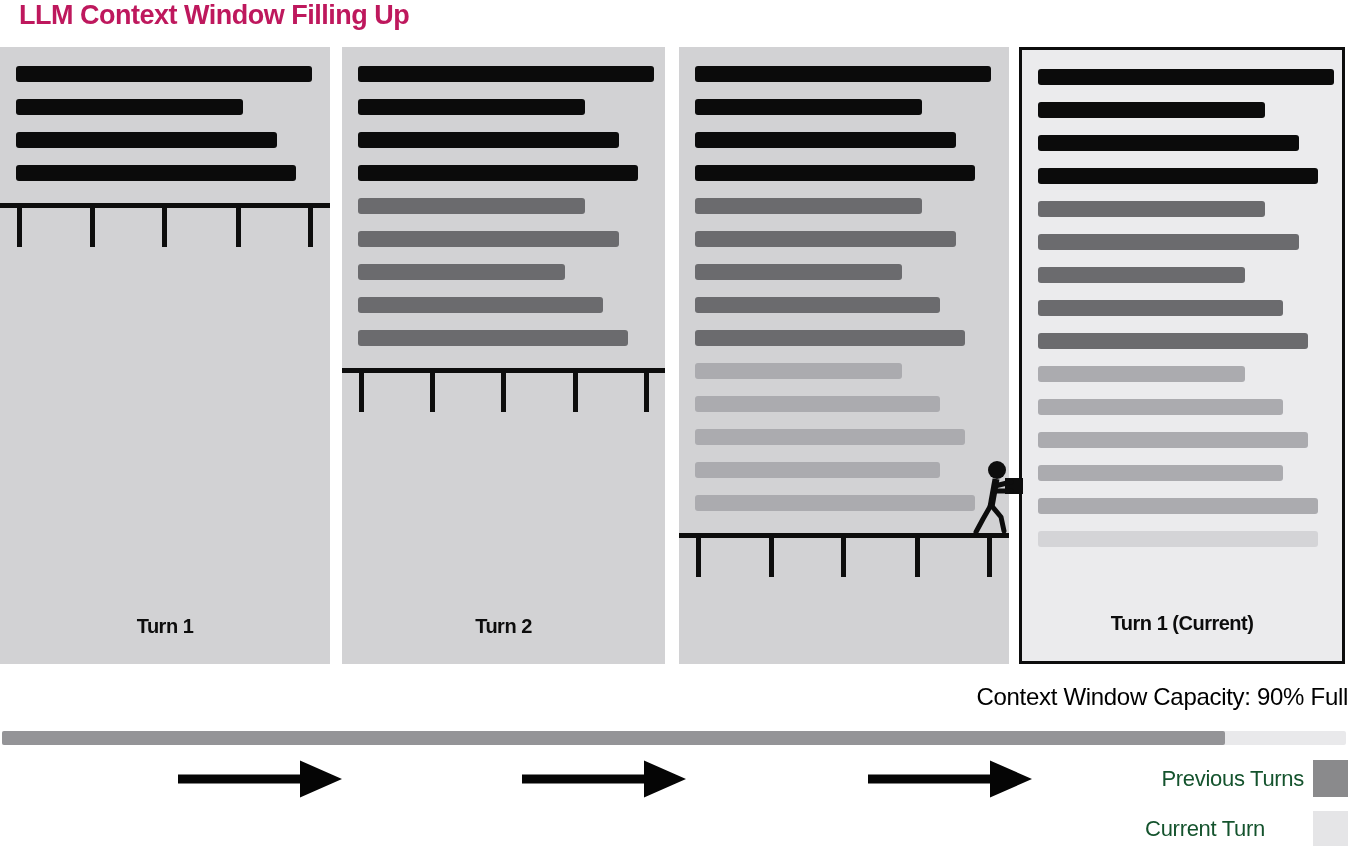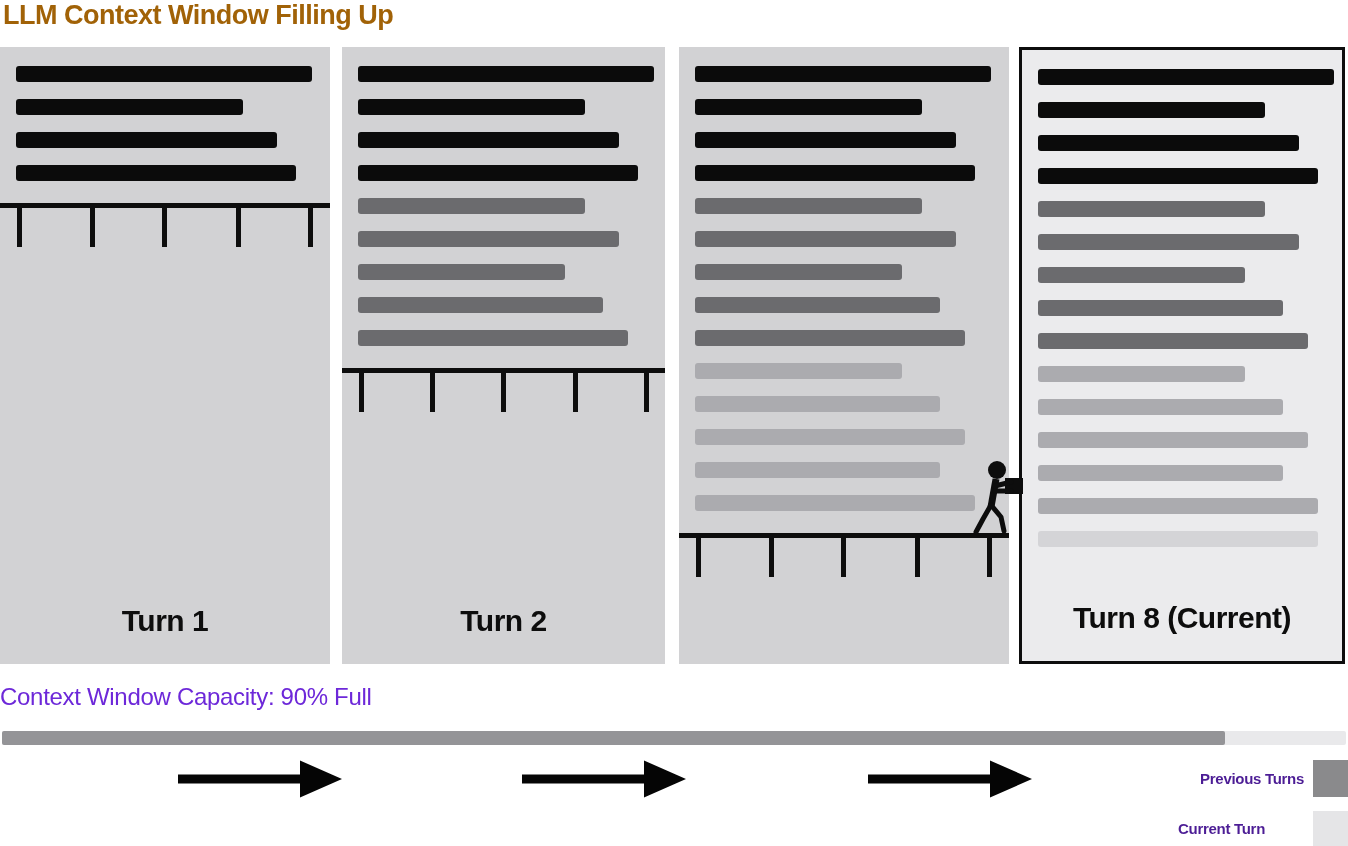--- a/index.html
+++ b/index.html
@@ -1,65 +1,65 @@
 <!DOCTYPE html>
 <html style="--panel-bg: #d2d2d4; --current-bg: #ebebed; --bar-black: #0b0b0b; --bar-dark: #6b6b6e; --bar-mid: #ababaf; --bar-faint: #d4d4d7; --progress-fill: #949497; --progress-track: #e9e9eb;"><head>
 <meta charset="utf-8">
 <style>
   html,body{margin:0;padding:0;background:#fff;}
   .stage{
     position:relative; width:1348px; height:846px; background:#ffffff;
     overflow:hidden; font-family:"Liberation Sans", sans-serif;
   }
   .title{
-    position:absolute; left:3px; top:0px; font-size:27px; font-weight:bold;
-    color:#a16207; letter-spacing:-0.5px;
+    position:absolute; left:19px; top:0px; font-size:27px; font-weight:bold;
+    color:#be185d; letter-spacing:-0.5px;
   }
   
   .panel{position:absolute; top:47px; height:617px; background:var(--panel-bg); box-sizing:border-box;}
   .panel.current{background:var(--current-bg); border:3px solid #0d0d0d;}
   .p0{left:0;    width:330px;}
   .p1{left:342px;width:323px;padding-left:28px;}
   .p2{left:679px;width:330px;}
   .p3{left:1019px;width:326px;}
   .bar{position:absolute; left:16px; height:16px; border-radius:3px;}
   .bar-black{background:var(--bar-black);}
   .bar-dark{background:var(--bar-dark);}
   .bar-mid{background:var(--bar-mid);}
   .bar-faint{background:var(--bar-faint);}
   .ruler{position:absolute; left:0; width:100%; height:45px;}
   .ruler-line{position:absolute; left:0; top:0; width:100%; height:5px; background:#0d0d0d;}
   .tick{position:absolute; top:4px; width:5px; height:40px; background:#0d0d0d;}
   .turn-label{
     position:absolute; left:0; bottom:26px; width:100%; text-align:center;
-    font-size:30px; font-weight:bold; color:#0d0d0d; letter-spacing:-0.5px;
+    font-size:20px; font-weight:bold; color:#0d0d0d; letter-spacing:-0.5px;
   }
   
   .figure{position:absolute; left:973px; top:459px; z-index:5;}
   
   .capacity-label{
-    position:absolute; left:0; top:683px; width:100%; text-align:left;
-    font-size:24px; color:#6d28d9; letter-spacing:-0.3px;
+    position:absolute; left:0; top:683px; width:100%; text-align:right;
+    font-size:24px; color:#000000; letter-spacing:-0.3px;
   }
   
   .progress-track{
     position:absolute; left:2px; top:731px; width:1344px; height:14px;
     background:var(--progress-track); border-radius:2px;
   }
   .progress-fill{height:100%; background:var(--progress-fill); border-radius:2px;}
   
   .arrow{position:absolute; top:760px;}
   .a0{left:178px;} .a1{left:522px;} .a2{left:868px;}
   
   .legend-item{
     position:absolute; right:0; display:flex; align-items:center; gap:9px;
   }
   .legend-item.li0{top:760px; height:37px;}
   .legend-item.li1{top:811px; height:35px;gap:48px;}
-  .legend-label{font-size:15px; color:#4c1d95; letter-spacing:-0.3px;font-weight:bold;}
+  .legend-label{font-size:22px; color:#14532d; letter-spacing:-0.3px;}
   .legend-swatch{width:35px; align-self:stretch;}
 </style>
 </head>
 <body>
 
 <div class="stage">
 
   <div class="title">LLM Context Window Filling Up</div>
 
   <div>
@@ -131,21 +131,21 @@
         <div class="bar bar-dark" style="top: 184px; width: 261px;"></div>
         <div class="bar bar-dark" style="top: 217px; width: 207px;"></div>
         <div class="bar bar-dark" style="top: 250px; width: 245px;"></div>
         <div class="bar bar-dark" style="top: 283px; width: 270px;"></div>
         <div class="bar bar-mid" style="top: 316px; width: 207px;"></div>
         <div class="bar bar-mid" style="top: 349px; width: 245px;"></div>
         <div class="bar bar-mid" style="top: 382px; width: 270px;"></div>
         <div class="bar bar-mid" style="top: 415px; width: 245px;"></div>
         <div class="bar bar-mid" style="top: 448px; width: 280px;"></div>
         <div class="bar bar-faint" style="top: 481px; width: 280px;"></div>
-        <div class="turn-label">Turn 8 (Current)</div>
+        <div class="turn-label">Turn 1 (Current)</div>
       </div>
     </div>
 
   <svg class="figure" width="52" height="76" viewBox="0 0 52 76">
     <circle cx="24" cy="11" r="9" fill="#0d0d0d"></circle>
     <rect x="32" y="19" width="18" height="16" fill="#0d0d0d"></rect>
     <line x1="23" y1="20" x2="18" y2="48" stroke="#0d0d0d" stroke-width="7"></line>
     <line x1="22" y1="27" x2="38" y2="23" stroke="#0d0d0d" stroke-width="5" stroke-linecap="round"></line>
     <line x1="22" y1="32" x2="38" y2="32" stroke="#0d0d0d" stroke-width="5" stroke-linecap="round"></line>
     <polyline points="18,46 10,60 3,73" fill="none" stroke="#0d0d0d" stroke-width="5" stroke-linecap="round" stroke-linejoin="round"></polyline>

